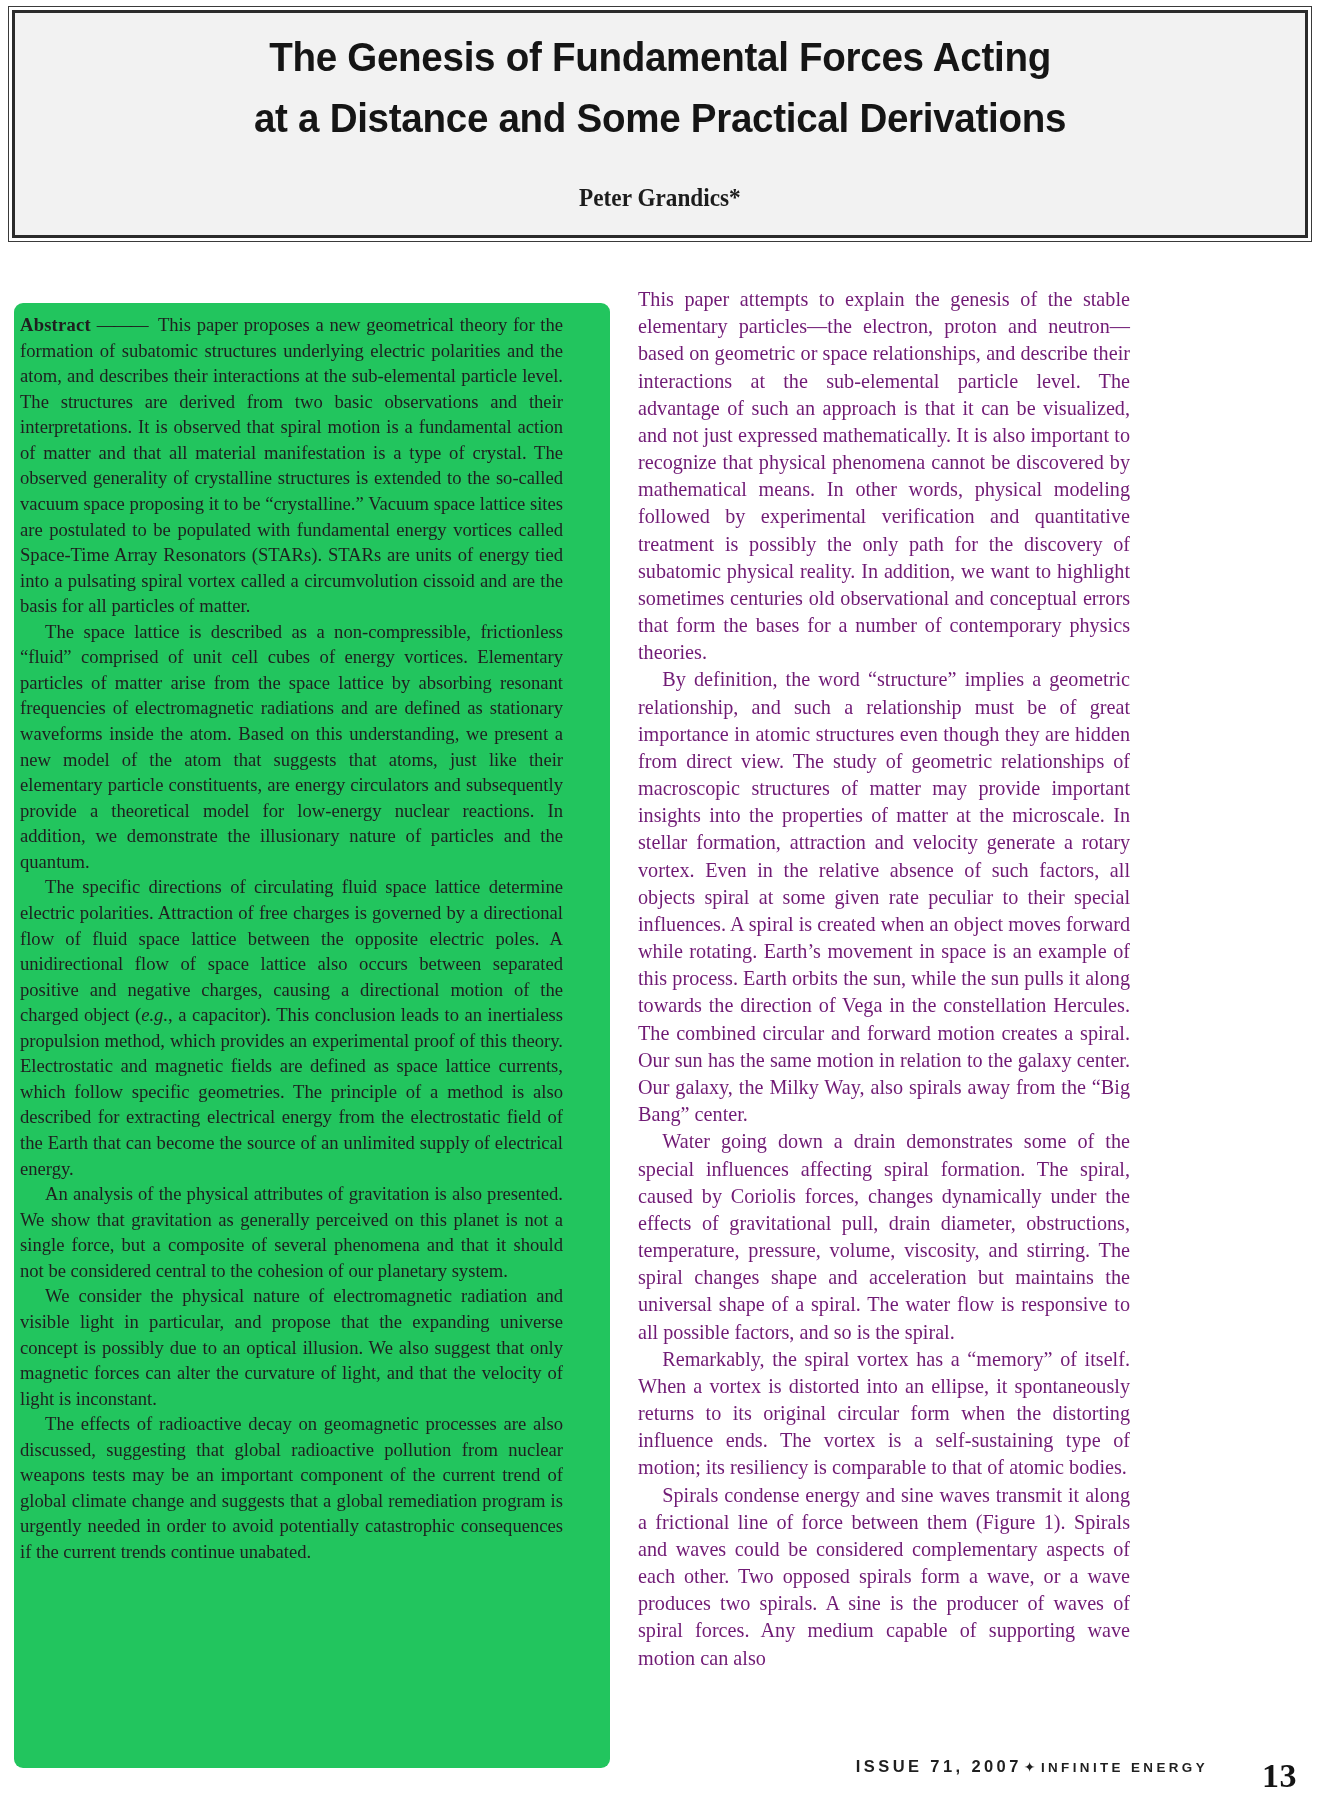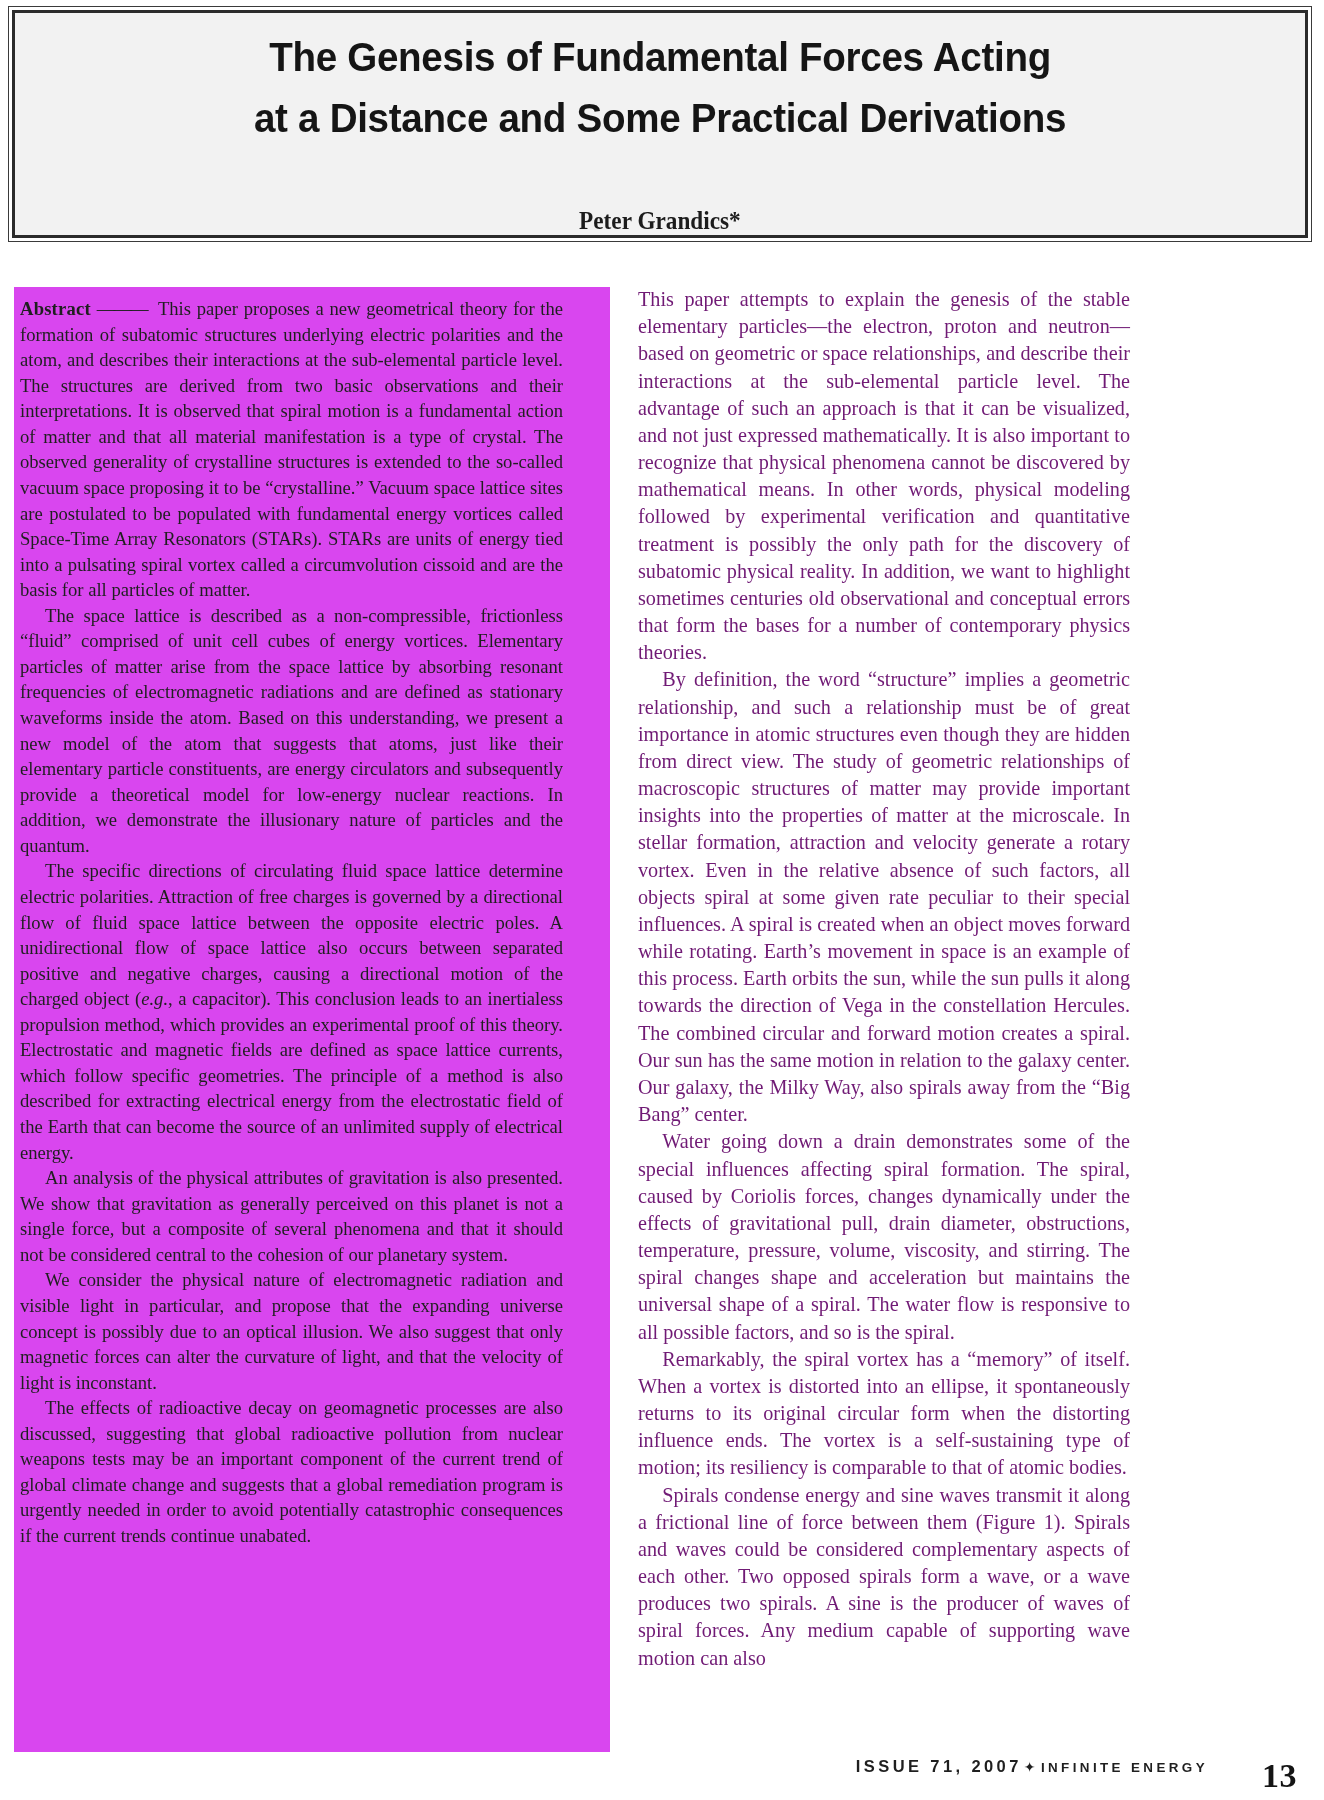--- a/index.html
+++ b/index.html
@@ -30,21 +30,21 @@
   }
   #title-box-inner {
     width: 100%;
     height: 100%;
     box-sizing: border-box;
     border: 3px solid #2b2b2b;
     background: #f2f2f2;
     display: flex;
     flex-direction: column;
     align-items: center;
-    justify-content: space-between;
+    justify-content: flex-start;
     padding-top: 14px;
   }
   #paper-title {
     font-family: "Liberation Sans Narrow", "Liberation Sans", "DejaVu Sans", sans-serif;
     font-weight: bold;
     font-size: 41px;
     line-height: 1.48;
     text-align: center;
     color: #151515;
     letter-spacing: -0.3px;
@@ -69,26 +69,27 @@
     position: absolute;
     left: 0;
     top: 287px;
     width: 1324px;
     height: 1465px;
   }
 
   #col-left {
     position: absolute;
     left: 14px;
-    top: 0;
+    top: 16px;
     width: 596px;
     height: 1465px;
-    background: #d946ef;
+    background: #22c55e;
     box-sizing: border-box;
     padding: 9px 47px 0 6px;
+    border-radius: 9px;
   }
   #col-left-text {
     font-size: 18.6px;
     line-height: 1.375;
     text-align: justify;
     text-justify: inter-word;
     color: #1f1f1f;
     hyphens: none;
   }
   #col-left-text p {

